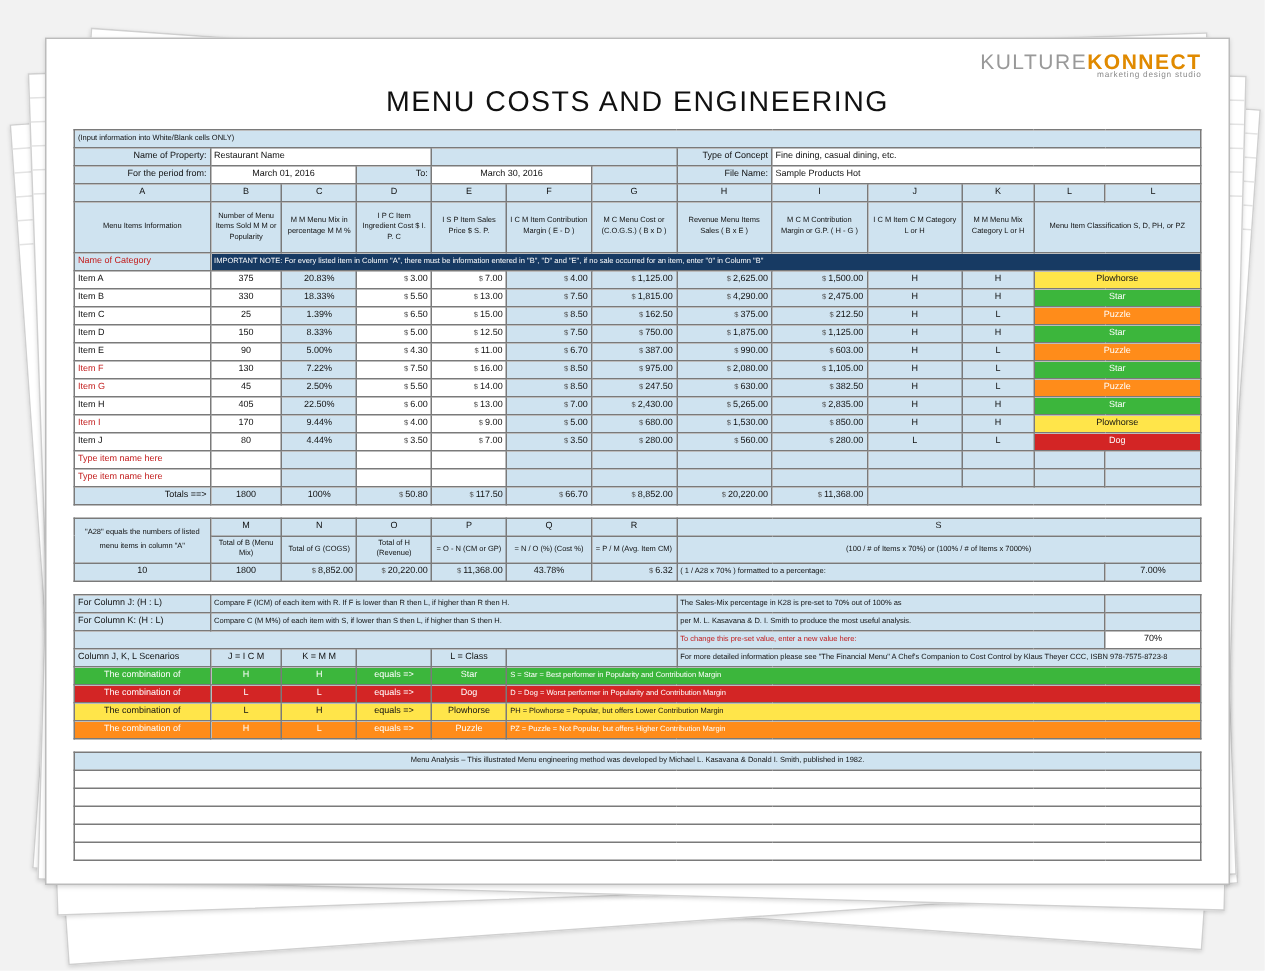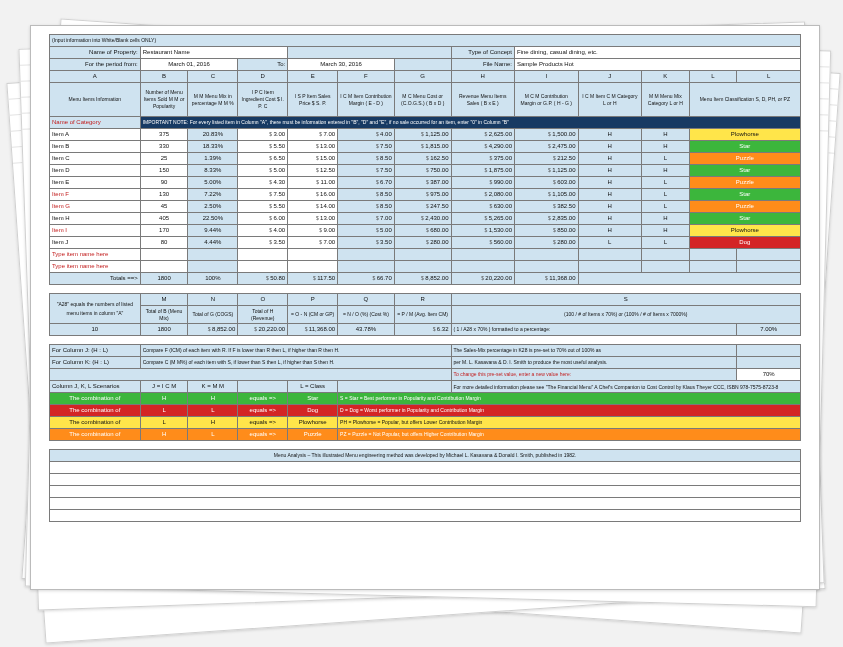--- a/index.html
+++ b/index.html
@@ -77,20 +77,25 @@
     </div>
   <div class="stack deco s4">
       <div></div>
       <div></div>
       <div></div>
       <div></div>
       <div></div>
     </div>
 
   <div class="stack sheet">
+    <div class="logo">
+      <div class="logo-main"><span class="k1">KULTURE</span><span class="k2">KONNECT</span></div>
+      <div class="logo-sub">marketing design studio</div>
+    </div>
+    <h1>MENU COSTS AND ENGINEERING</h1>
 
     <table>
       <colgroup>
           <col class="c0">
           <col class="c1">
           <col class="c2">
           <col class="c3">
           <col class="c4">
           <col class="c5">
           <col class="c6">

